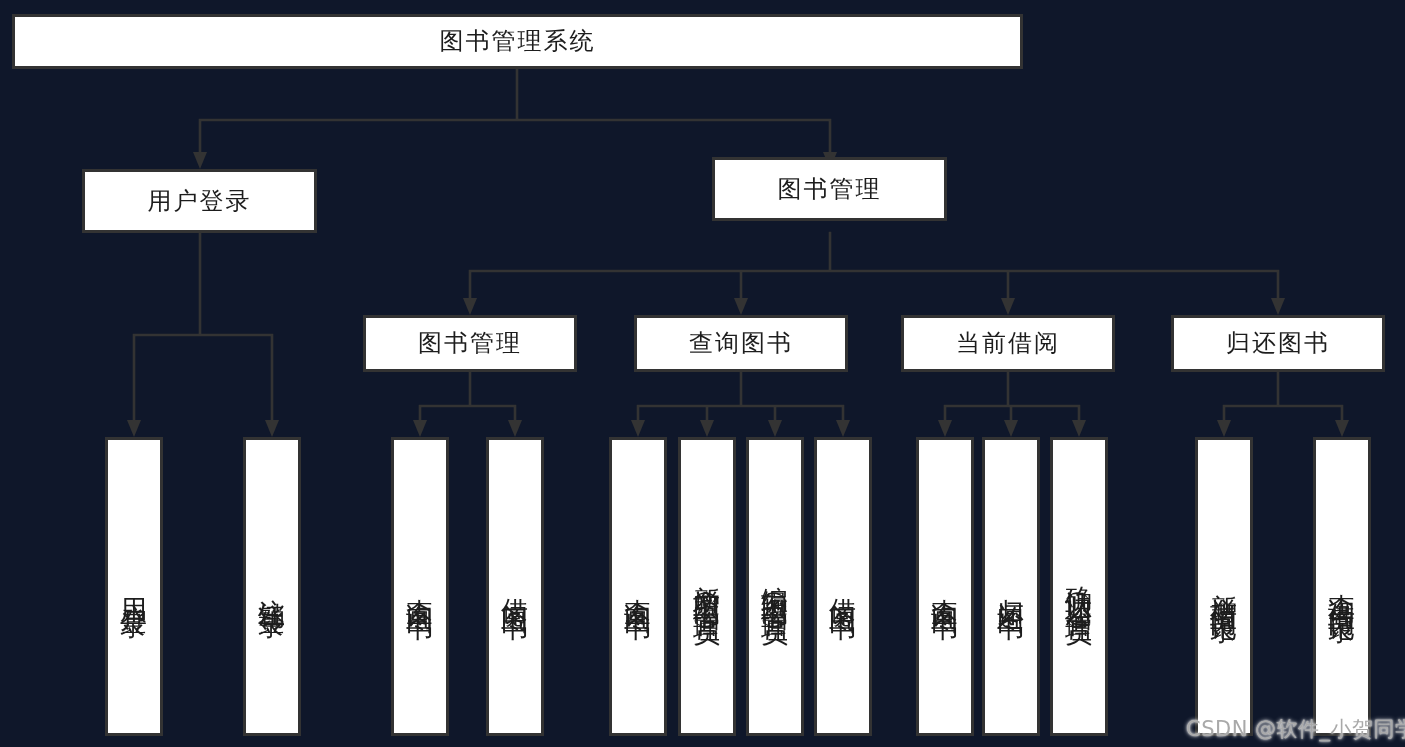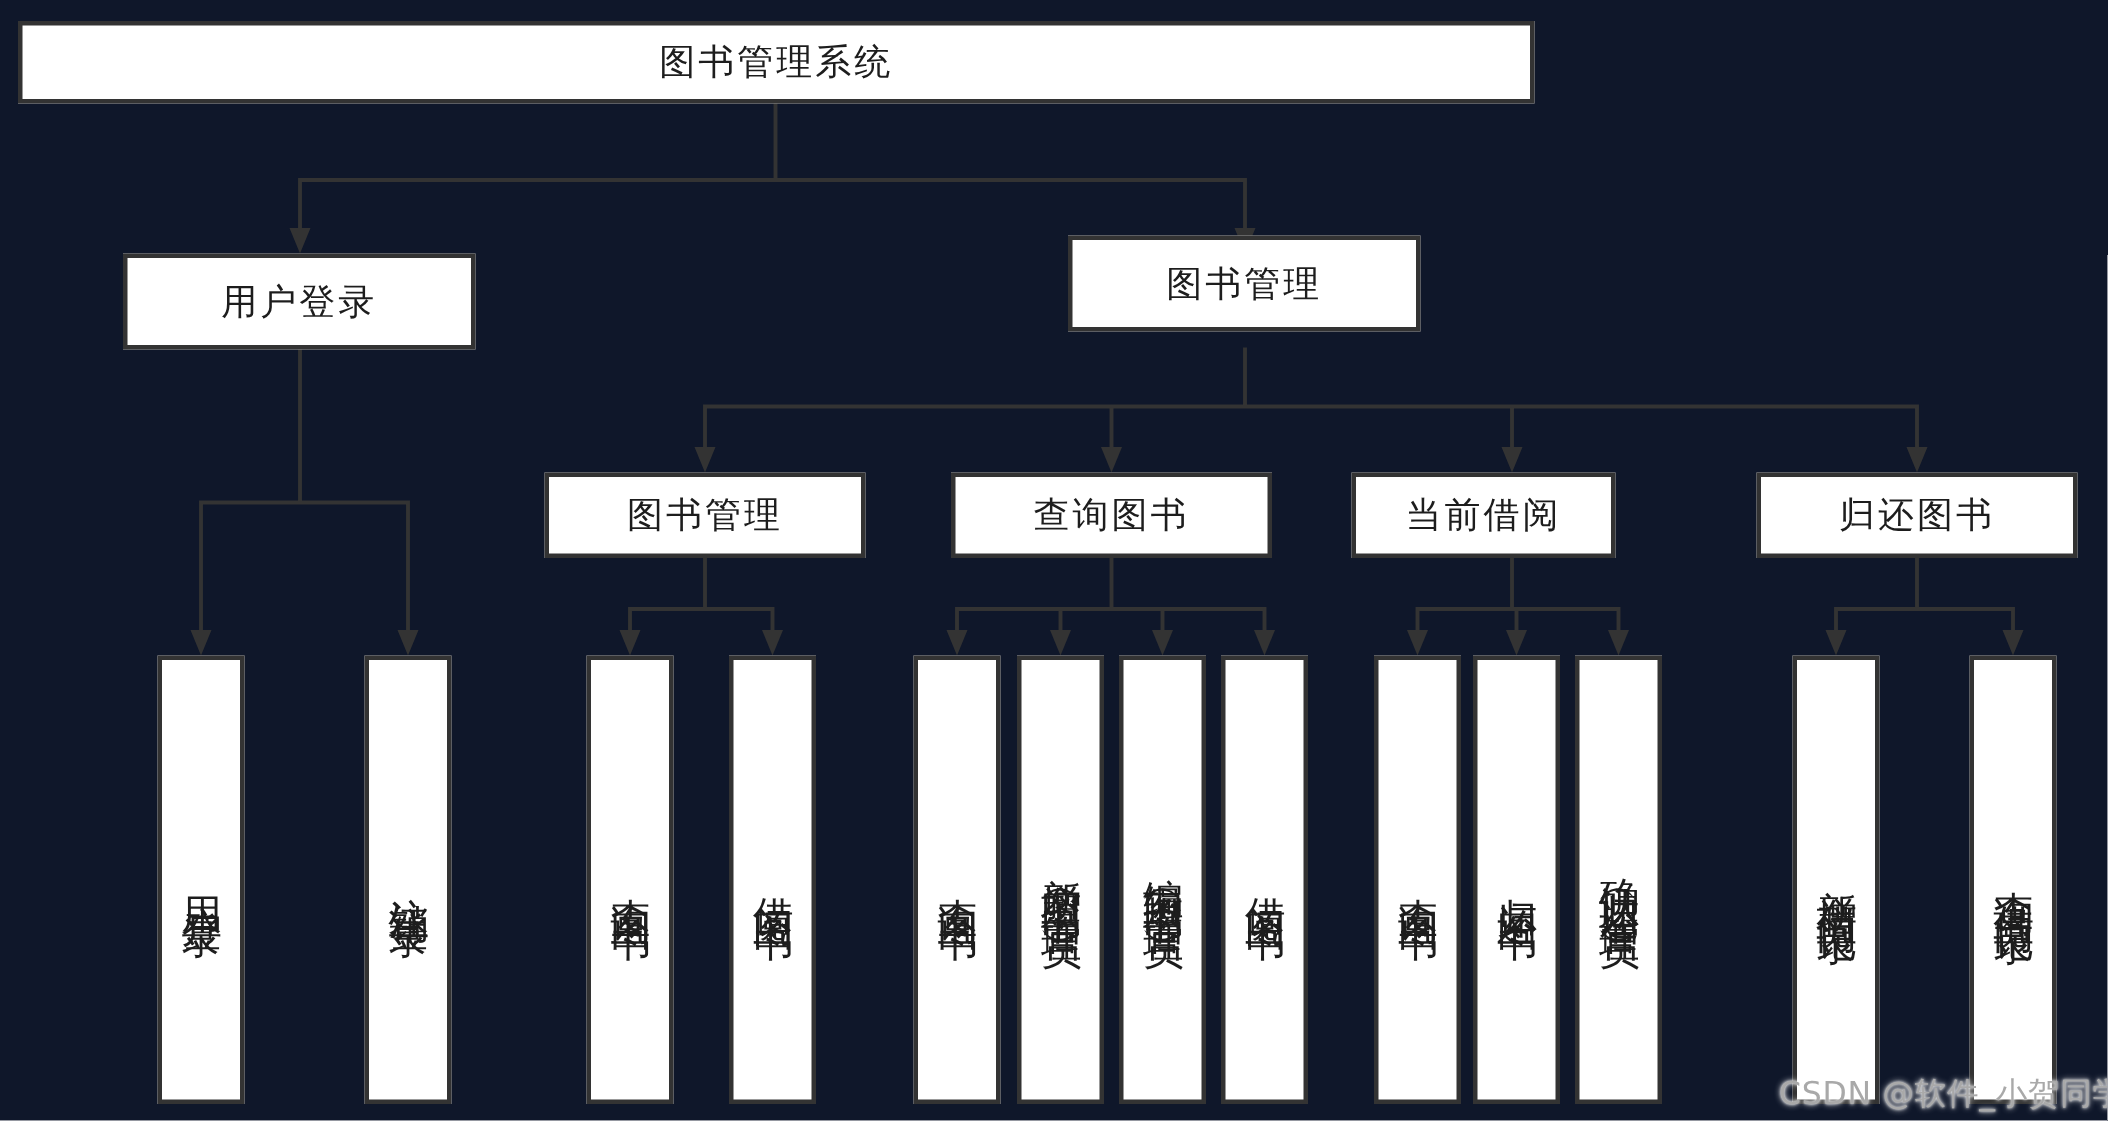--- a/index.html
+++ b/index.html
@@ -74,21 +74,21 @@
   <div class="box hbox" style="left:712px;top:157px;width:235px;height:64px">
     <span>图书管理</span>
   </div>
 
   <div class="box hbox" style="left:363px;top:315px;width:214px;height:57px">
     <span>图书管理</span>
   </div>
   <div class="box hbox" style="left:634px;top:315px;width:214px;height:57px">
     <span>查询图书</span>
   </div>
-  <div class="box hbox" style="left:901px;top:315px;width:176px;height:57px">
+  <div class="box hbox" style="left:901px;top:315px;width:214px;height:57px">
     <span>当前借阅</span>
   </div>
   <div class="box hbox" style="left:1171px;top:315px;width:214px;height:57px">
     <span>归还图书</span>
   </div>
 
   <div class="box vbox" style="left:105px;top:437px;width:58px;height:299px">
     <span>用户登录</span>
   </div>
   <div class="box vbox" style="left:243px;top:437px;width:58px;height:299px">

